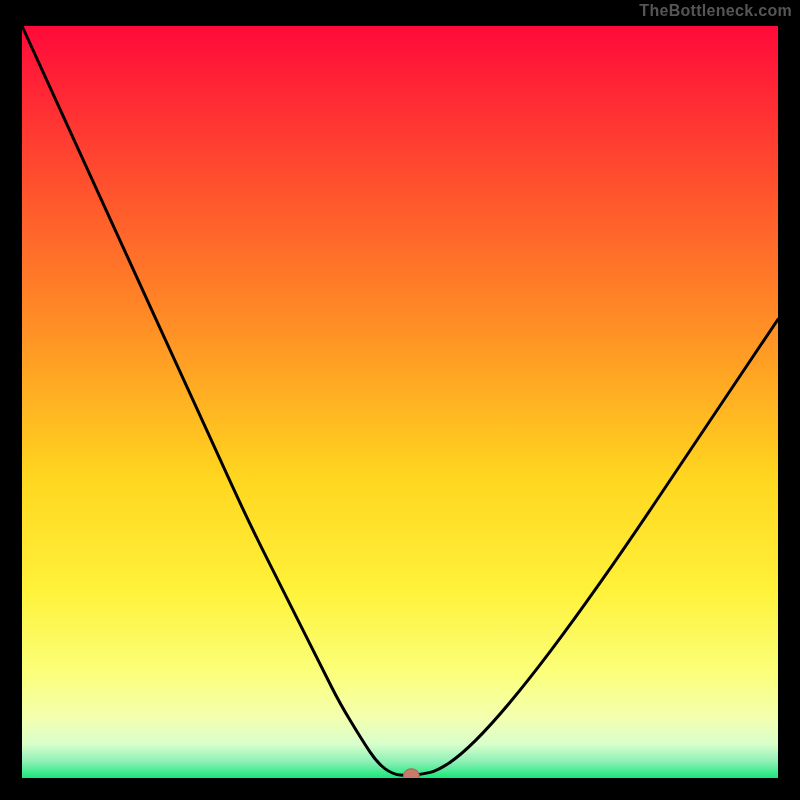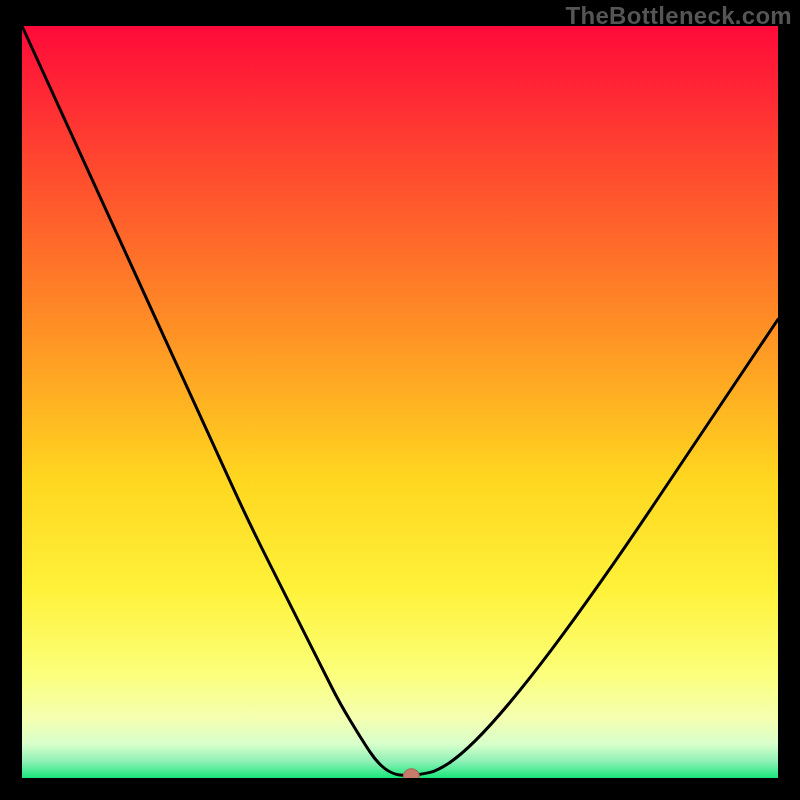--- a/index.html
+++ b/index.html
@@ -15,21 +15,21 @@
     position: relative;
     width: 800px;
     height: 800px;
     background: #000;
   }
   .watermark {
     position: absolute;
     top: 2px;
     right: 8px;
     color: #555;
-    font-size: 24px;
+    font-size: 16px;
     font-weight: 600;
     letter-spacing: 0.3px;
     z-index: 10;
   }
   .plot-wrap {
     position: absolute;
     left: 22px;
     top: 26px;
     width: 756px;
     height: 752px;

